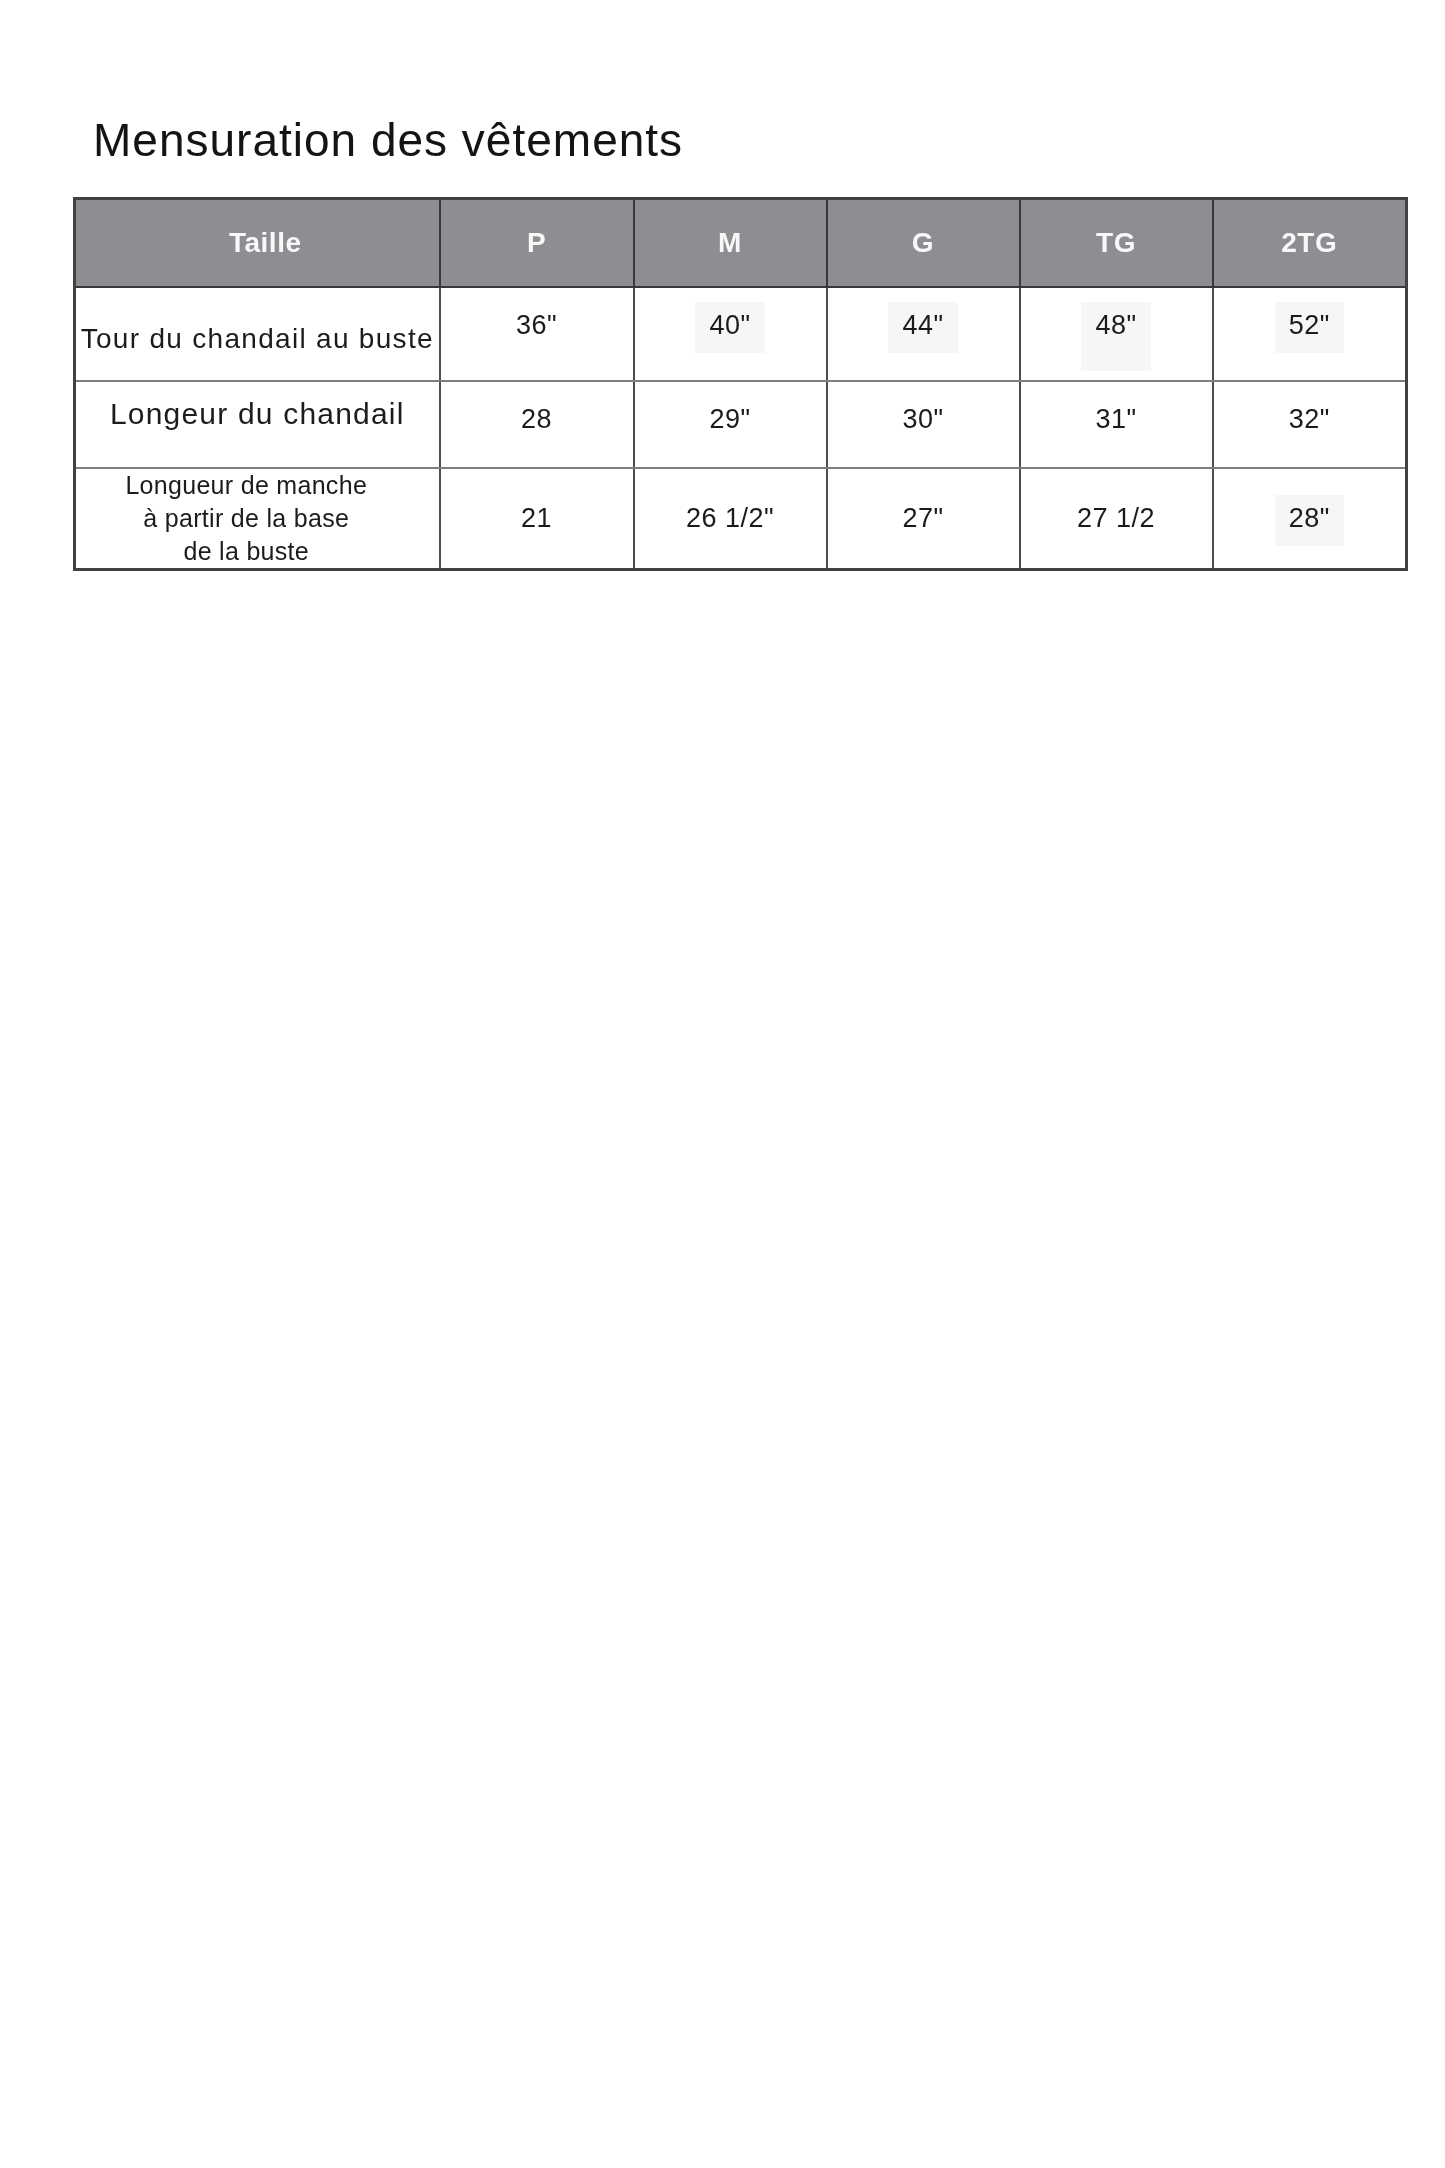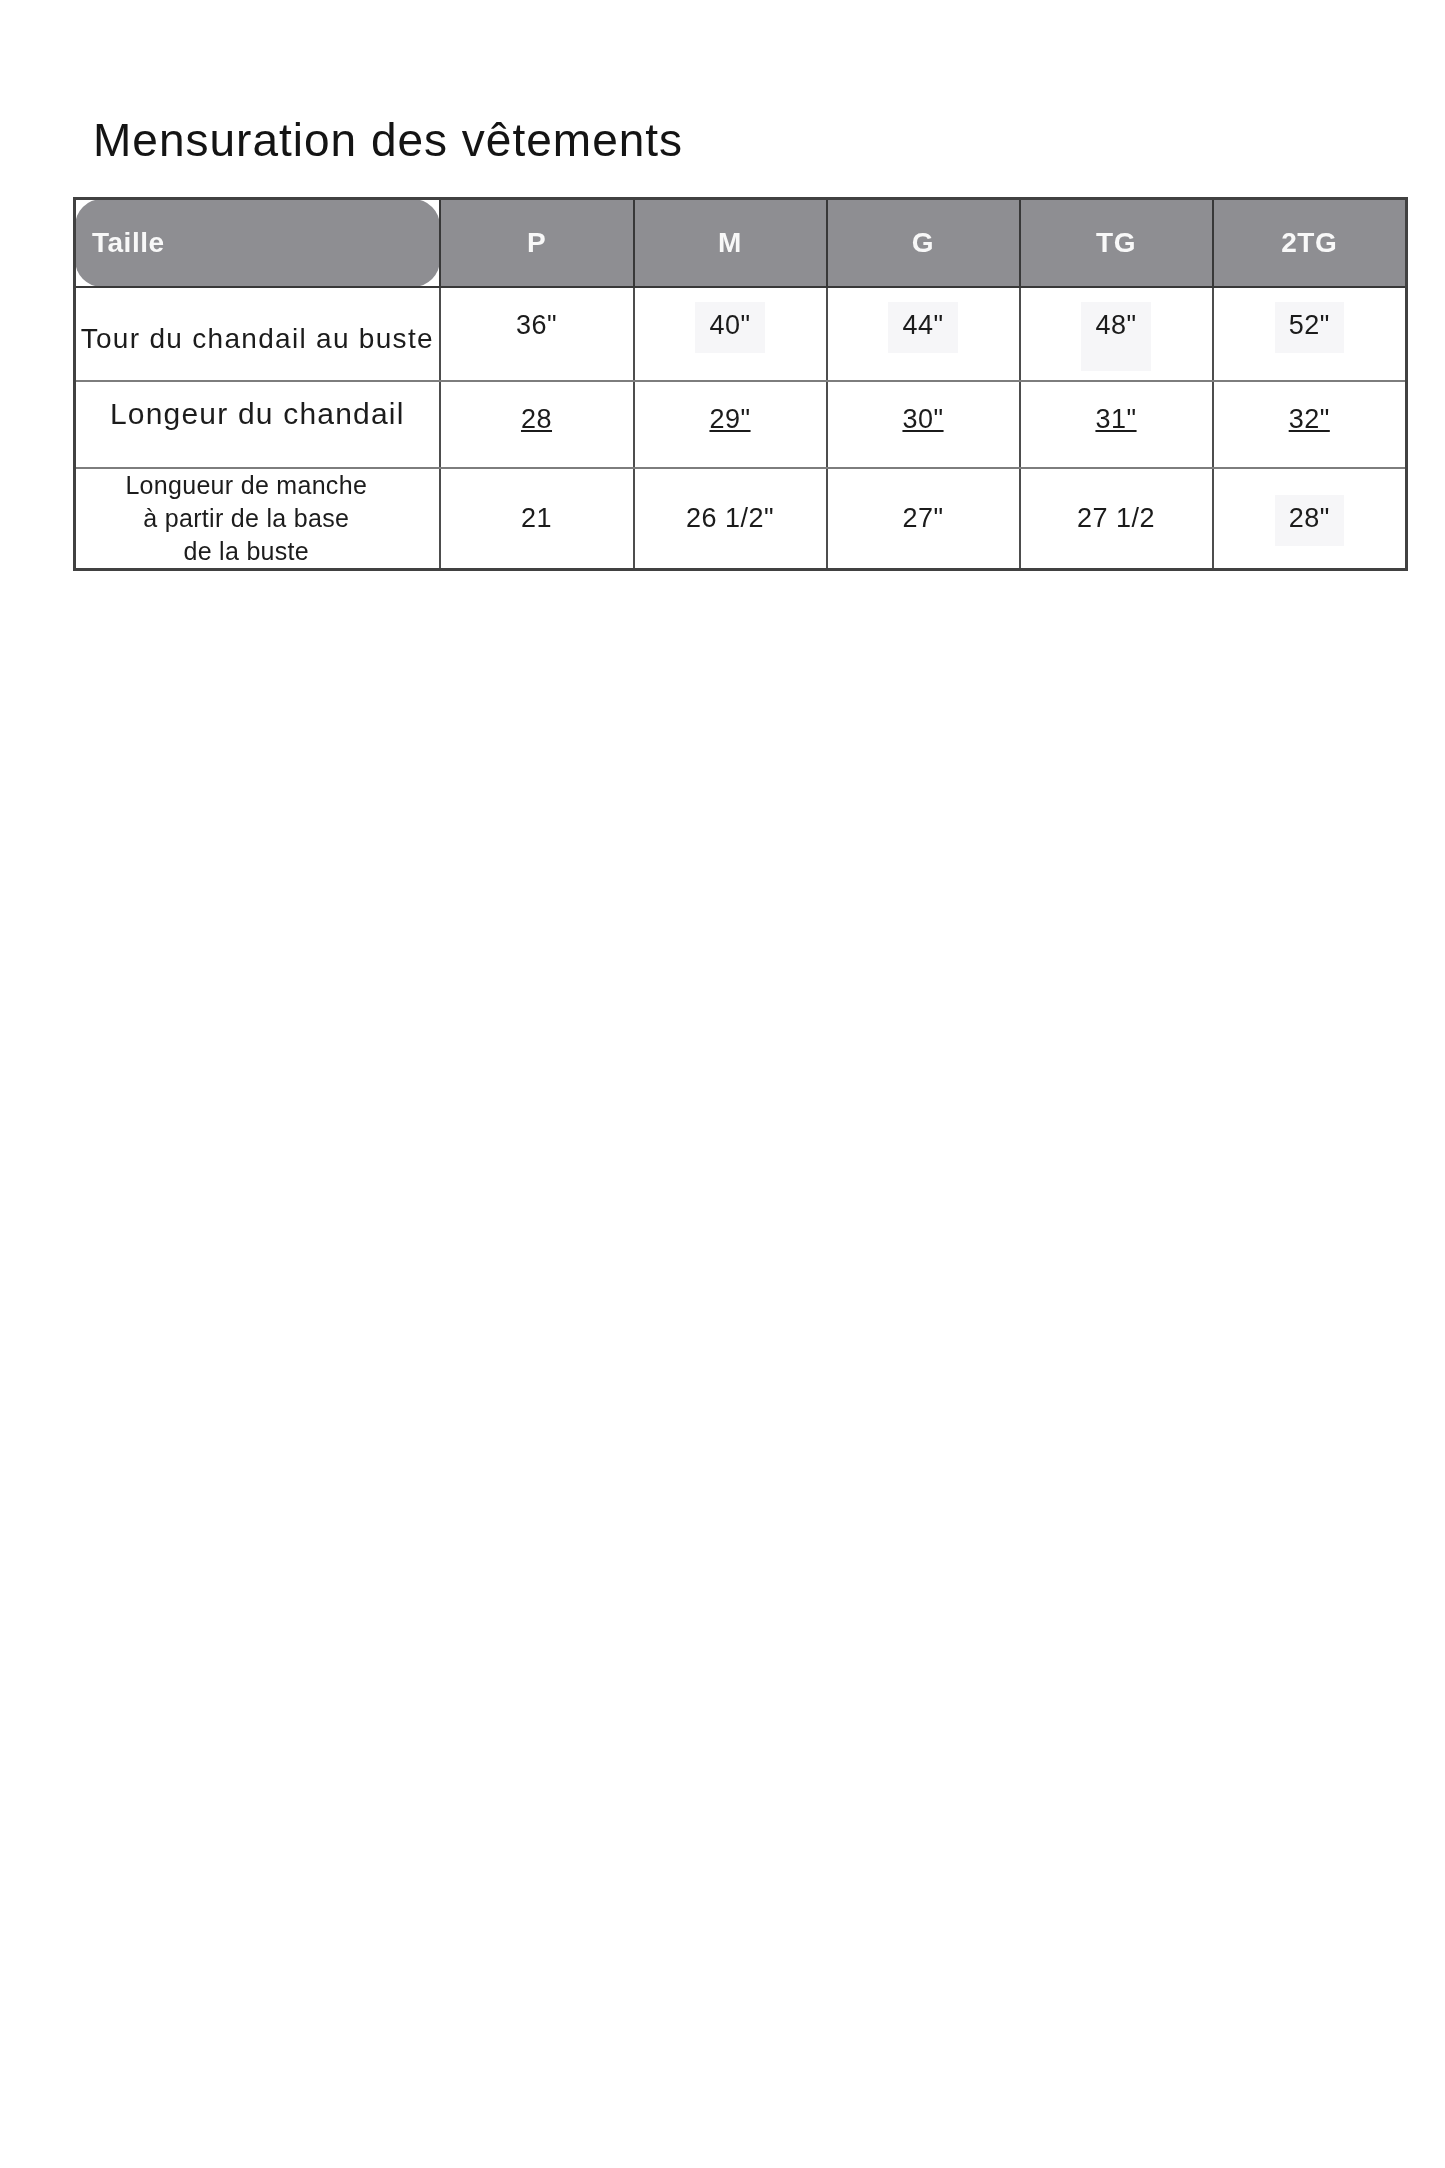--- a/index.html
+++ b/index.html
@@ -40,41 +40,41 @@
     height: 88px;
     background: #8e8e92;
     color: #f8f8f8;
     font-size: 28px;
     font-weight: bold;
     text-align: center;
     border: 2px solid #383838;
     padding: 0;
     letter-spacing: 0.5px;
   }
-  th.taille { text-align: left; padding-left: 16px; border-radius: 27px; }
+  th.taille { text-align: center; padding-left: 16px; }
   td {
     border-left: 2px solid #4d4d4d;
     border-right: 2px solid #4d4d4d;
     border-top: 2px solid #7d7d7d;
     border-bottom: 2px solid #7d7d7d;
     padding: 0;
     text-align: center;
     vertical-align: middle;
     background: #ffffff;
   }
   tr.r1 td { height: 94px; }
   tr.r2 td { height: 87px; }
   tr.r3 td { height: 91px; }
   td.lab { color: #1c1c1c; }
   tr.r1 td.lab { font-size: 28px; letter-spacing: 1.3px; padding-top: 10px; white-space: nowrap; }
   tr.r2 td.lab { font-size: 30px; letter-spacing: 1.2px; padding-bottom: 20px; white-space: nowrap; border-radius: 6px; }
   tr.r3 td.lab { font-size: 25px; line-height: 1.32; padding-right: 22px; letter-spacing: 0.3px; }
   td.val { font-size: 27px; color: #1b1b1b; letter-spacing: 0.5px; }
   tr.r1 td.val { padding-bottom: 16px; }
-  tr.r2 td.val { padding-bottom: 9px; text-decoration: underline; }
+  tr.r2 td.val { padding-bottom: 9px; }
   
   .hl {
     background: #f6f6f8;
     display: inline-block;
     padding: 8px 14px 12px;
     margin: -8px -14px -12px;
   }
   .hl-tall {
     padding-bottom: 30px;
     margin-bottom: -30px;

